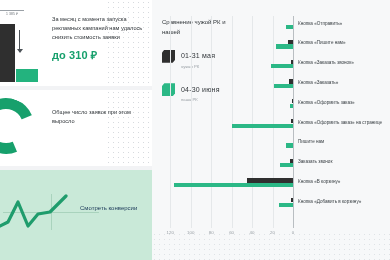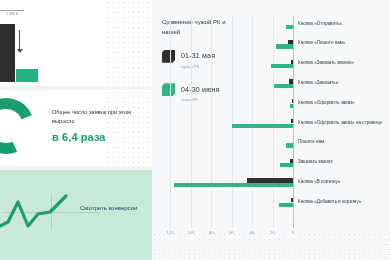--- a/index.html
+++ b/index.html
@@ -162,28 +162,31 @@
 
     <div class="card card-cost">
       <div class="dotgrid"></div>
       <div class="cost-graphic">
         <div class="cost-tick"></div>
         <div class="cost-tick-label">1 385 ₽</div>
         <div class="cost-arrow"></div>
         <div class="cost-bar-tall"></div>
         <div class="cost-bar-short"></div>
       </div>
+      <div class="cost-text">
+        <div class="body-copy">За месяц с момента запуска рекламных кампаний нам удалось снизить стоимость заявки</div>
+        <div class="big-green">до 310 ₽</div>
+      </div>
     </div>
 
     <div class="card card-leads">
       <div class="dotgrid"></div>
       <div class="donut"></div>
       <div class="leads-text">
         <div class="body-copy">Общее число заявок при этом выросло</div>
-        <div class="big-green">в 6,4 раза</div>
       </div>
     </div>
 
     <div class="card card-cta">
       <div class="cta-cross"></div>
       <svg class="cta-svg" width="80" height="46" viewBox="0 0 80 46">
         <polyline points="0,40 12,34 22,14 32,38 42,26 54,24 70,8" fill="none" stroke="#1f9c6c" stroke-width="3.2" stroke-linecap="round" stroke-linejoin="round"></polyline>
       </svg>
       <div class="cta-text">Смотреть конверсии</div>
     </div>

